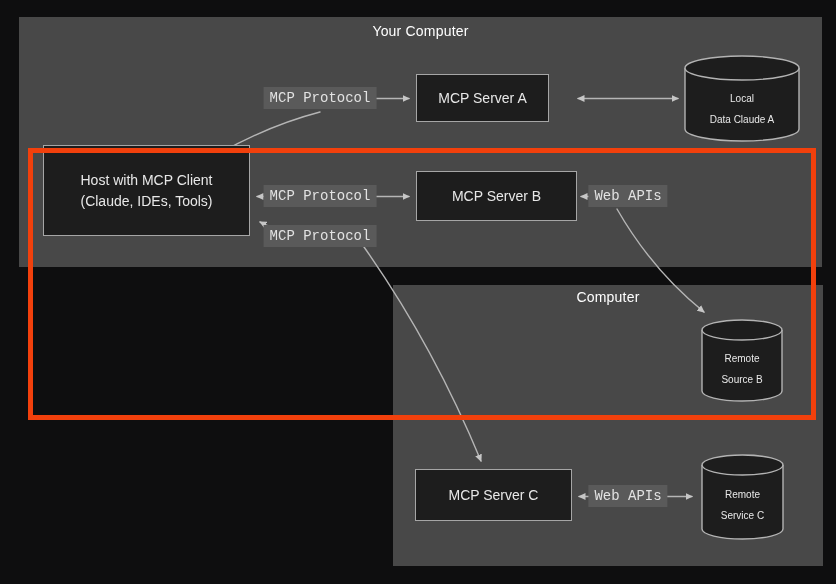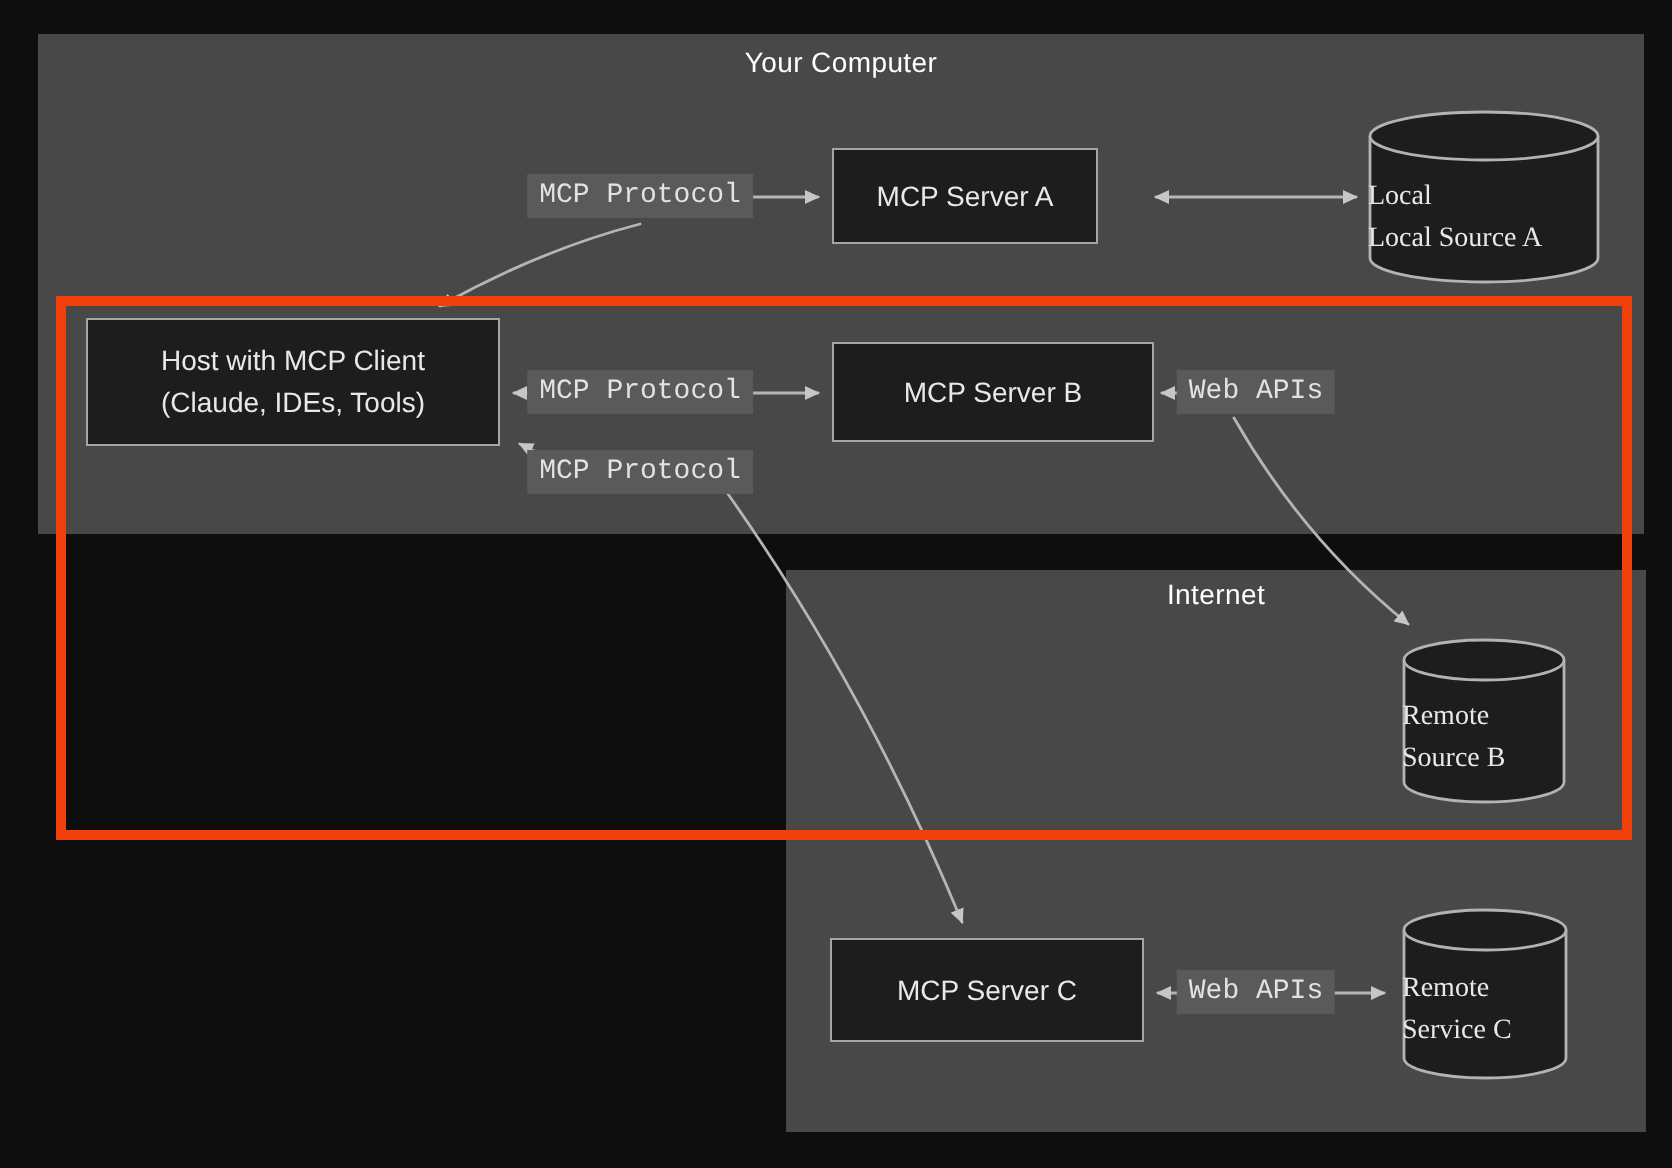--- a/index.html
+++ b/index.html
@@ -35,38 +35,38 @@
   }
   .edge-label{
     position:absolute;z-index:3;transform:translate(-50%,-50%);
     background:var(--label-bg);color:#e2e2e2;
     font-size:14px;line-height:16px;padding:3px 6px;white-space:nowrap;font-family:Liberation Mono, monospace;
   }
   .cyl{position:absolute;z-index:3;}
   .cyl svg{display:block;overflow:visible;}
   .cyl-text{
     position:absolute;left:0;right:0;bottom:6px;
-    display:flex;flex-direction:column;align-items:flex-start;justify-content:center;
-    color:var(--text);font-size:14px;line-height:21px;text-align:center;font-family:Liberation Serif, serif;
+    display:flex;flex-direction:column;align-items:center;justify-content:center;
+    color:var(--text);font-size:10px;line-height:21px;text-align:center;
   }
   .annotation{
     position:absolute;z-index:6;box-sizing:border-box;
     border:5px solid var(--annotation-orange);
     background:transparent;pointer-events:none;
   }
 </style>
 </head>
 <body>
 
 <div class="panel" style="left:19px;top:17px;width:803px;height:250px;">
   <div class="panel-title" style="top:6px;">Your Computer</div>
 </div>
 
 <div class="panel" style="left:393px;top:285px;width:430px;height:281px;">
-  <div class="panel-title" style="top:4px;">Internet</div>
+  <div class="panel-title" style="top:4px;">Computer</div>
 </div>
 
 <svg class="connectors" width="836" height="584" viewBox="0 0 836 584">
   <defs>
     <marker id="arrow" markerWidth="8" markerHeight="7" refX="6.5" refY="3.5" orient="auto-start-reverse" markerUnits="userSpaceOnUse">
       <path d="M0,0 L7.5,3.5 L0,7 Z" fill="#c6c6c6"></path>
     </marker>
   </defs>
   <g fill="none" stroke="#b5b5b5" stroke-width="1.4" stroke-linecap="round">
 
@@ -83,21 +83,21 @@
     <path d="M364,247 Q433,345 481,461" marker-end="url(#arrow)"></path>
 
     <path d="M593,196.5 L581,196.5" marker-end="url(#arrow)"></path>
 
     <path d="M617,209 Q652,270 704,312" marker-end="url(#arrow)"></path>
 
     <path d="M579,496.5 L692,496.5" marker-start="url(#arrow)" marker-end="url(#arrow)"></path>
   </g>
 </svg>
 
-<div class="node" style="left:43px;top:159px;width:207px;height:64px;">
+<div class="node" style="left:43px;top:145px;width:207px;height:91px;">
   <span>Host with MCP Client</span>
   <span>(Claude, IDEs, Tools)</span>
 </div>
 
 <div class="node" style="left:416px;top:74px;width:133px;height:48px;">
   <span>MCP Server A</span>
 </div>
 
 <div class="node" style="left:416px;top:171px;width:161px;height:50px;">
   <span>MCP Server B</span>
@@ -108,21 +108,21 @@
 </div>
 
 <div class="cyl" style="left:684px;top:55px;width:116px;height:87px;">
   <svg width="116" height="87" viewBox="0 0 116 87">
     <path d="M1,13 L1,74 A57,12 0 0 0 115,74 L115,13 Z" fill="#1d1d1d" stroke="none"></path>
     <path d="M1,13 L1,74 A57,12 0 0 0 115,74 L115,13" fill="none" stroke="#b3b3b3" stroke-width="1.4"></path>
     <ellipse cx="58" cy="13" rx="57" ry="12" fill="#1d1d1d" stroke="#b3b3b3" stroke-width="1.4"></ellipse>
   </svg>
   <div class="cyl-text" style="top:26px;">
     <span>Local</span>
-    <span>Local Source A</span>
+    <span>Data Claude A</span>
   </div>
 </div>
 
 <div class="cyl" style="left:701px;top:319px;width:82px;height:83px;">
   <svg width="82" height="83" viewBox="0 0 82 83">
     <path d="M1,11 L1,72 A40,10 0 0 0 81,72 L81,11 Z" fill="#1d1d1d" stroke="none"></path>
     <path d="M1,11 L1,72 A40,10 0 0 0 81,72 L81,11" fill="none" stroke="#b3b3b3" stroke-width="1.4"></path>
     <ellipse cx="41" cy="11" rx="40" ry="10" fill="#1d1d1d" stroke="#b3b3b3" stroke-width="1.4"></ellipse>
   </svg>
   <div class="cyl-text" style="top:22px;">

